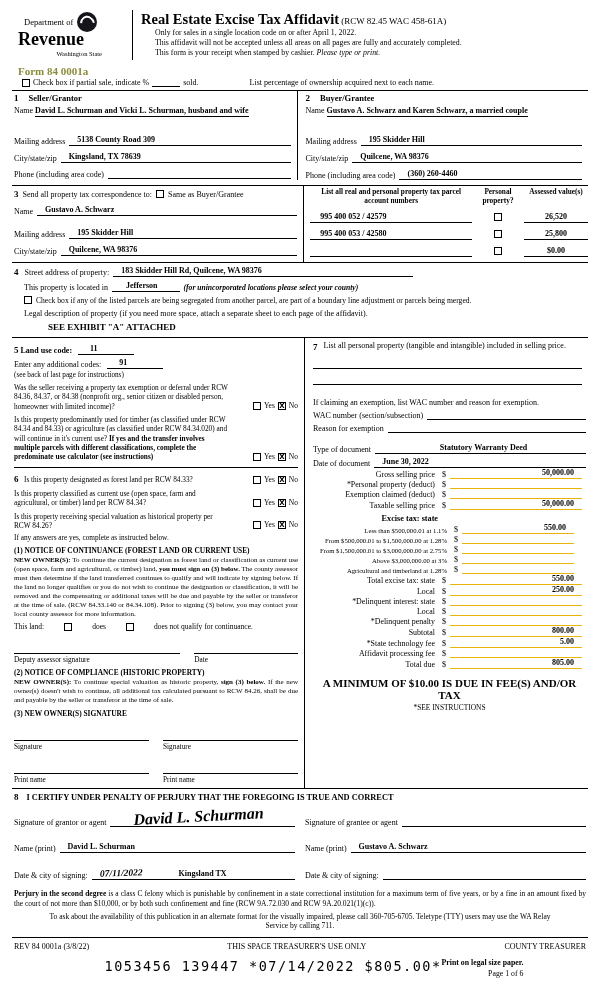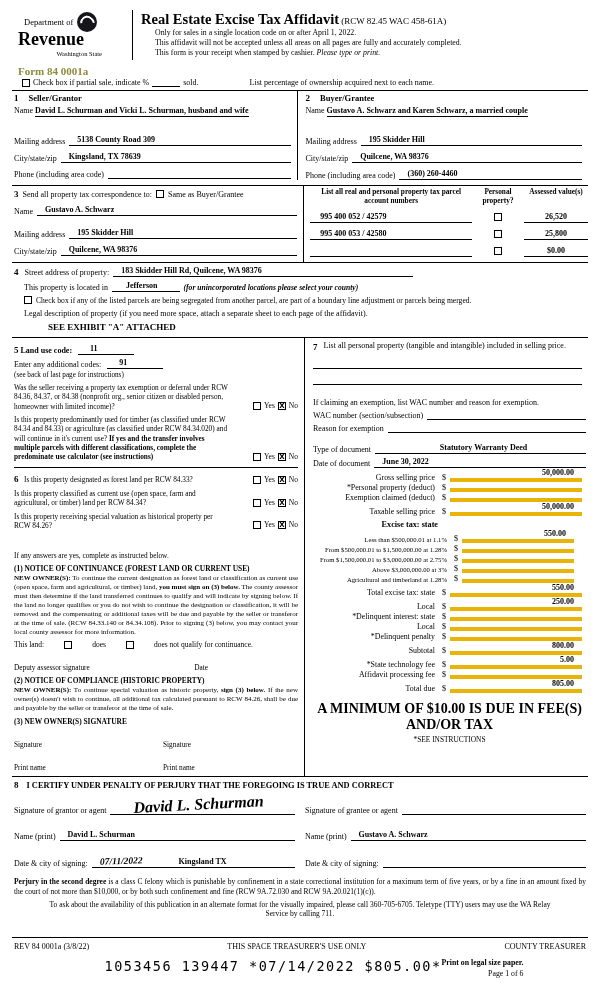--- a/index.html
+++ b/index.html
@@ -72,46 +72,46 @@
   .main-cols{display:flex;border-top:1px solid #000}
   .left-col{flex:0 0 292px;padding:3px 6px 4px 2px}
   .right-col{flex:1;border-left:1px solid #000;padding:3px 2px 4px 8px}
   .inline-line{display:flex;align-items:flex-end;margin-top:3px}
   .mini-fill{flex:0 0 56px;border-bottom:1px solid #000;margin-left:6px;padding:0 0 1px 12px;min-height:10px}
   .small-note{font-size:7.2px;margin-top:2px}
   .q-row{display:flex;margin-top:4px}
   .q-text{flex:1;font-size:7.3px;line-height:1.28;padding-right:4px}
   .yn{flex:0 0 64px;display:flex;align-items:flex-end;justify-content:flex-end;gap:3px;font-size:7.5px;padding-bottom:1px}
   .sec6{border-top:1px solid #000;margin-top:5px;padding-top:2px}
-  .instruction{font-size:7.3px;margin-top:21px}
+  .instruction{font-size:7.3px;margin-top:3px}
   .notice-title{font-size:7.4px;margin-top:4px;font-weight:bold}
   .notice-body{font-size:7px;line-height:1.27;text-align:justify;margin-top:1px}
   .this-land{display:flex;gap:20px;align-items:center;margin-top:4px;font-size:7.5px}
   .sig-pair{display:flex;gap:14px;margin-top:13px}
-  .sig-cell{display:flex;flex-direction:row}
+  .sig-cell{display:flex;flex-direction:column}
   .sig-ul{border-bottom:1px solid #000;height:10px}
   .sig-lbl{font-size:7.3px;margin-top:1px}
   .sig-cell.wide{flex:1.6}
   .sig-cell.narrow{flex:1}
   .sig-cell.half{flex:1}
   
   .s7-intro{display:flex;gap:6px;line-height:1.35}
   .blank-ul{border-bottom:1px solid #000;height:16px;margin-right:4px}
   .s7-exemption{margin-top:13px}
   .mt10{margin-top:10px}
   .fill.center{text-align:center}
   .money-row{display:flex;align-items:flex-end;margin-top:0}
   .money-lbl{flex:1;text-align:right;font-size:7.9px;white-space:nowrap;min-width:0}
   .dollar{flex:0 0 auto;margin:0 4px 0 7px}
-  .money-fill{flex:0 0 132px;border-bottom:4px solid #eab308;text-align:right;font-weight:bold;
+  .money-fill{flex:0 0 132px;border-bottom:1px solid #eab308;text-align:right;font-weight:bold;
     padding:0 8px 1px 0;min-height:10px;margin-right:4px}
   .money-row.bracket .money-lbl{font-size:6.7px}
   .money-row.bracket .money-fill{flex:0 0 112px;margin-right:12px}
   .excise-lbl{text-align:right;font-size:8.2px;margin-top:4px;padding-right:148px;font-weight:bold}
-  .min-note{font-size:14px;text-align:center;margin-top:8px;font-weight:bold}
+  .min-note{font-size:11px;text-align:center;margin-top:8px;font-weight:bold}
   .see-instr{font-size:7.4px;text-align:center;margin-top:2px}
   
   .sec8{border-top:1px solid #000;padding:3px 2px 2px}
   .sec8-title{display:flex;gap:8px;align-items:baseline}
   .sec8-title .b{font-size:8.4px}
   .sig-row{display:flex;margin-top:15px}
   .sig-row .half{flex:1;display:flex;align-items:flex-end}
   .sig-row .half + .half{margin-left:10px}
   .sig-fill{position:relative}
   .handwritten{position:absolute;left:24px;bottom:-3px;font-style:italic;font-weight:bold;font-size:16px;

